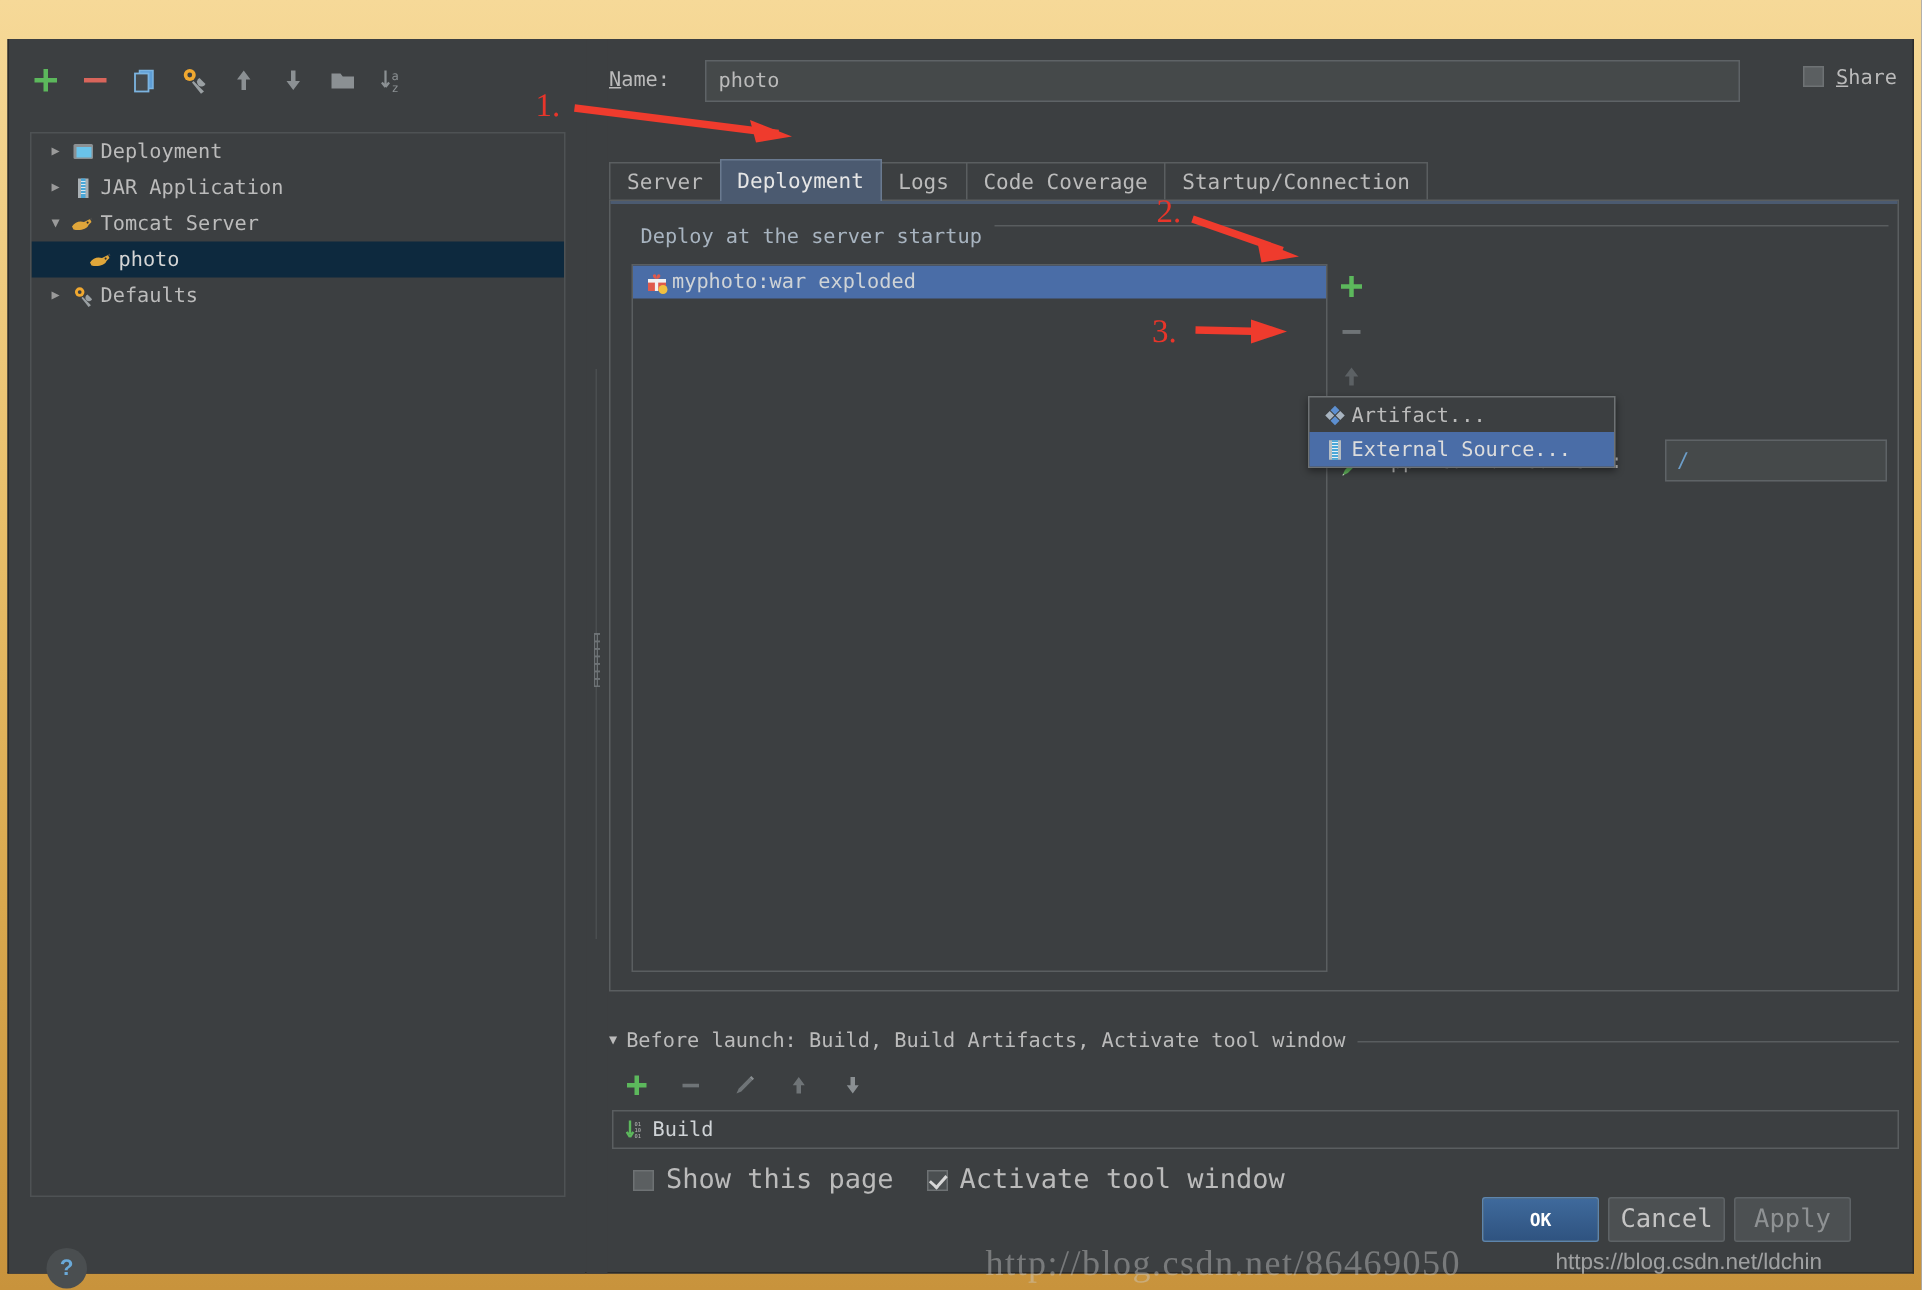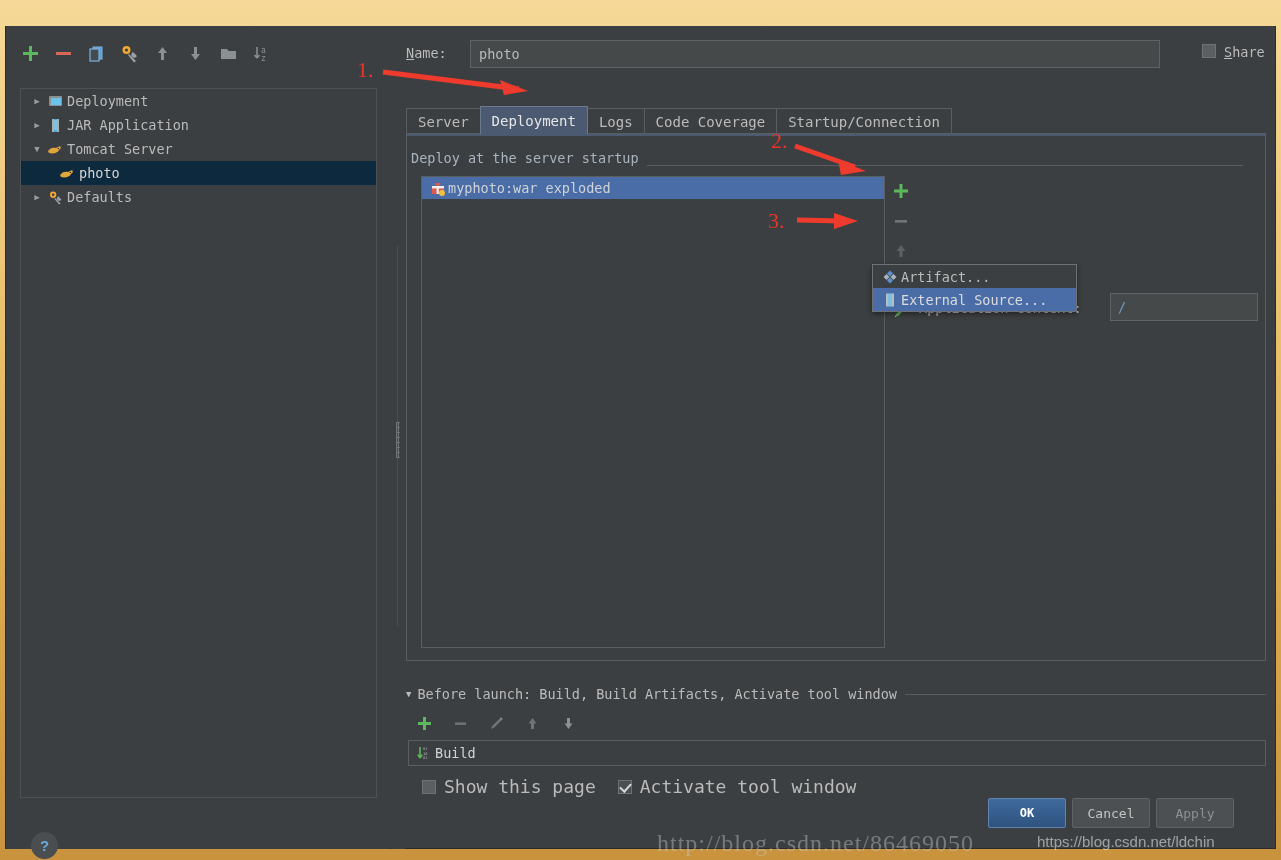--- a/index.html
+++ b/index.html
@@ -305,23 +305,23 @@
     position: absolute;
     left: 0; top: 0;
     width: 100%;
     height: 2px;
     background: #4b5a70;
   }
 
   
   .group-title {
     position: absolute;
-    left: 4px; top: 16px;
-    display: flex;
-    align-items: flex-end;
+    left: 20px; top: 16px;
+    display: flex;
+    align-items: flex-start;
     width: 832px;
   }
   .group-title .gt-text {
     font-size: 13.5px;
     color: #a8b4c0;
     white-space: nowrap;
     padding-right: 8px;
   }
   .group-title .gt-line {
     flex: 1;
@@ -505,21 +505,21 @@
     display: flex;
     gap: 6px;
   }
   .dbtn {
     width: 78px; height: 30px;
     border: 1px solid #5e6366;
     box-sizing: border-box;
     background: #4c5052;
     color: #c4c4c4;
     font-family: "DejaVu Sans Mono", monospace;
-    font-size: 13px;
+    font-size: 17px;
     display: flex; align-items: center; justify-content: center;
     border-radius: 2px;
     cursor: pointer;
   }
   .dbtn.primary {
     background: linear-gradient(180deg,#3f6a9c 0%, #2f5380 100%);
     border: 1px solid #5d85ad;
     color: #ffffff;
     font-weight: bold;
     font-size: 12px;

